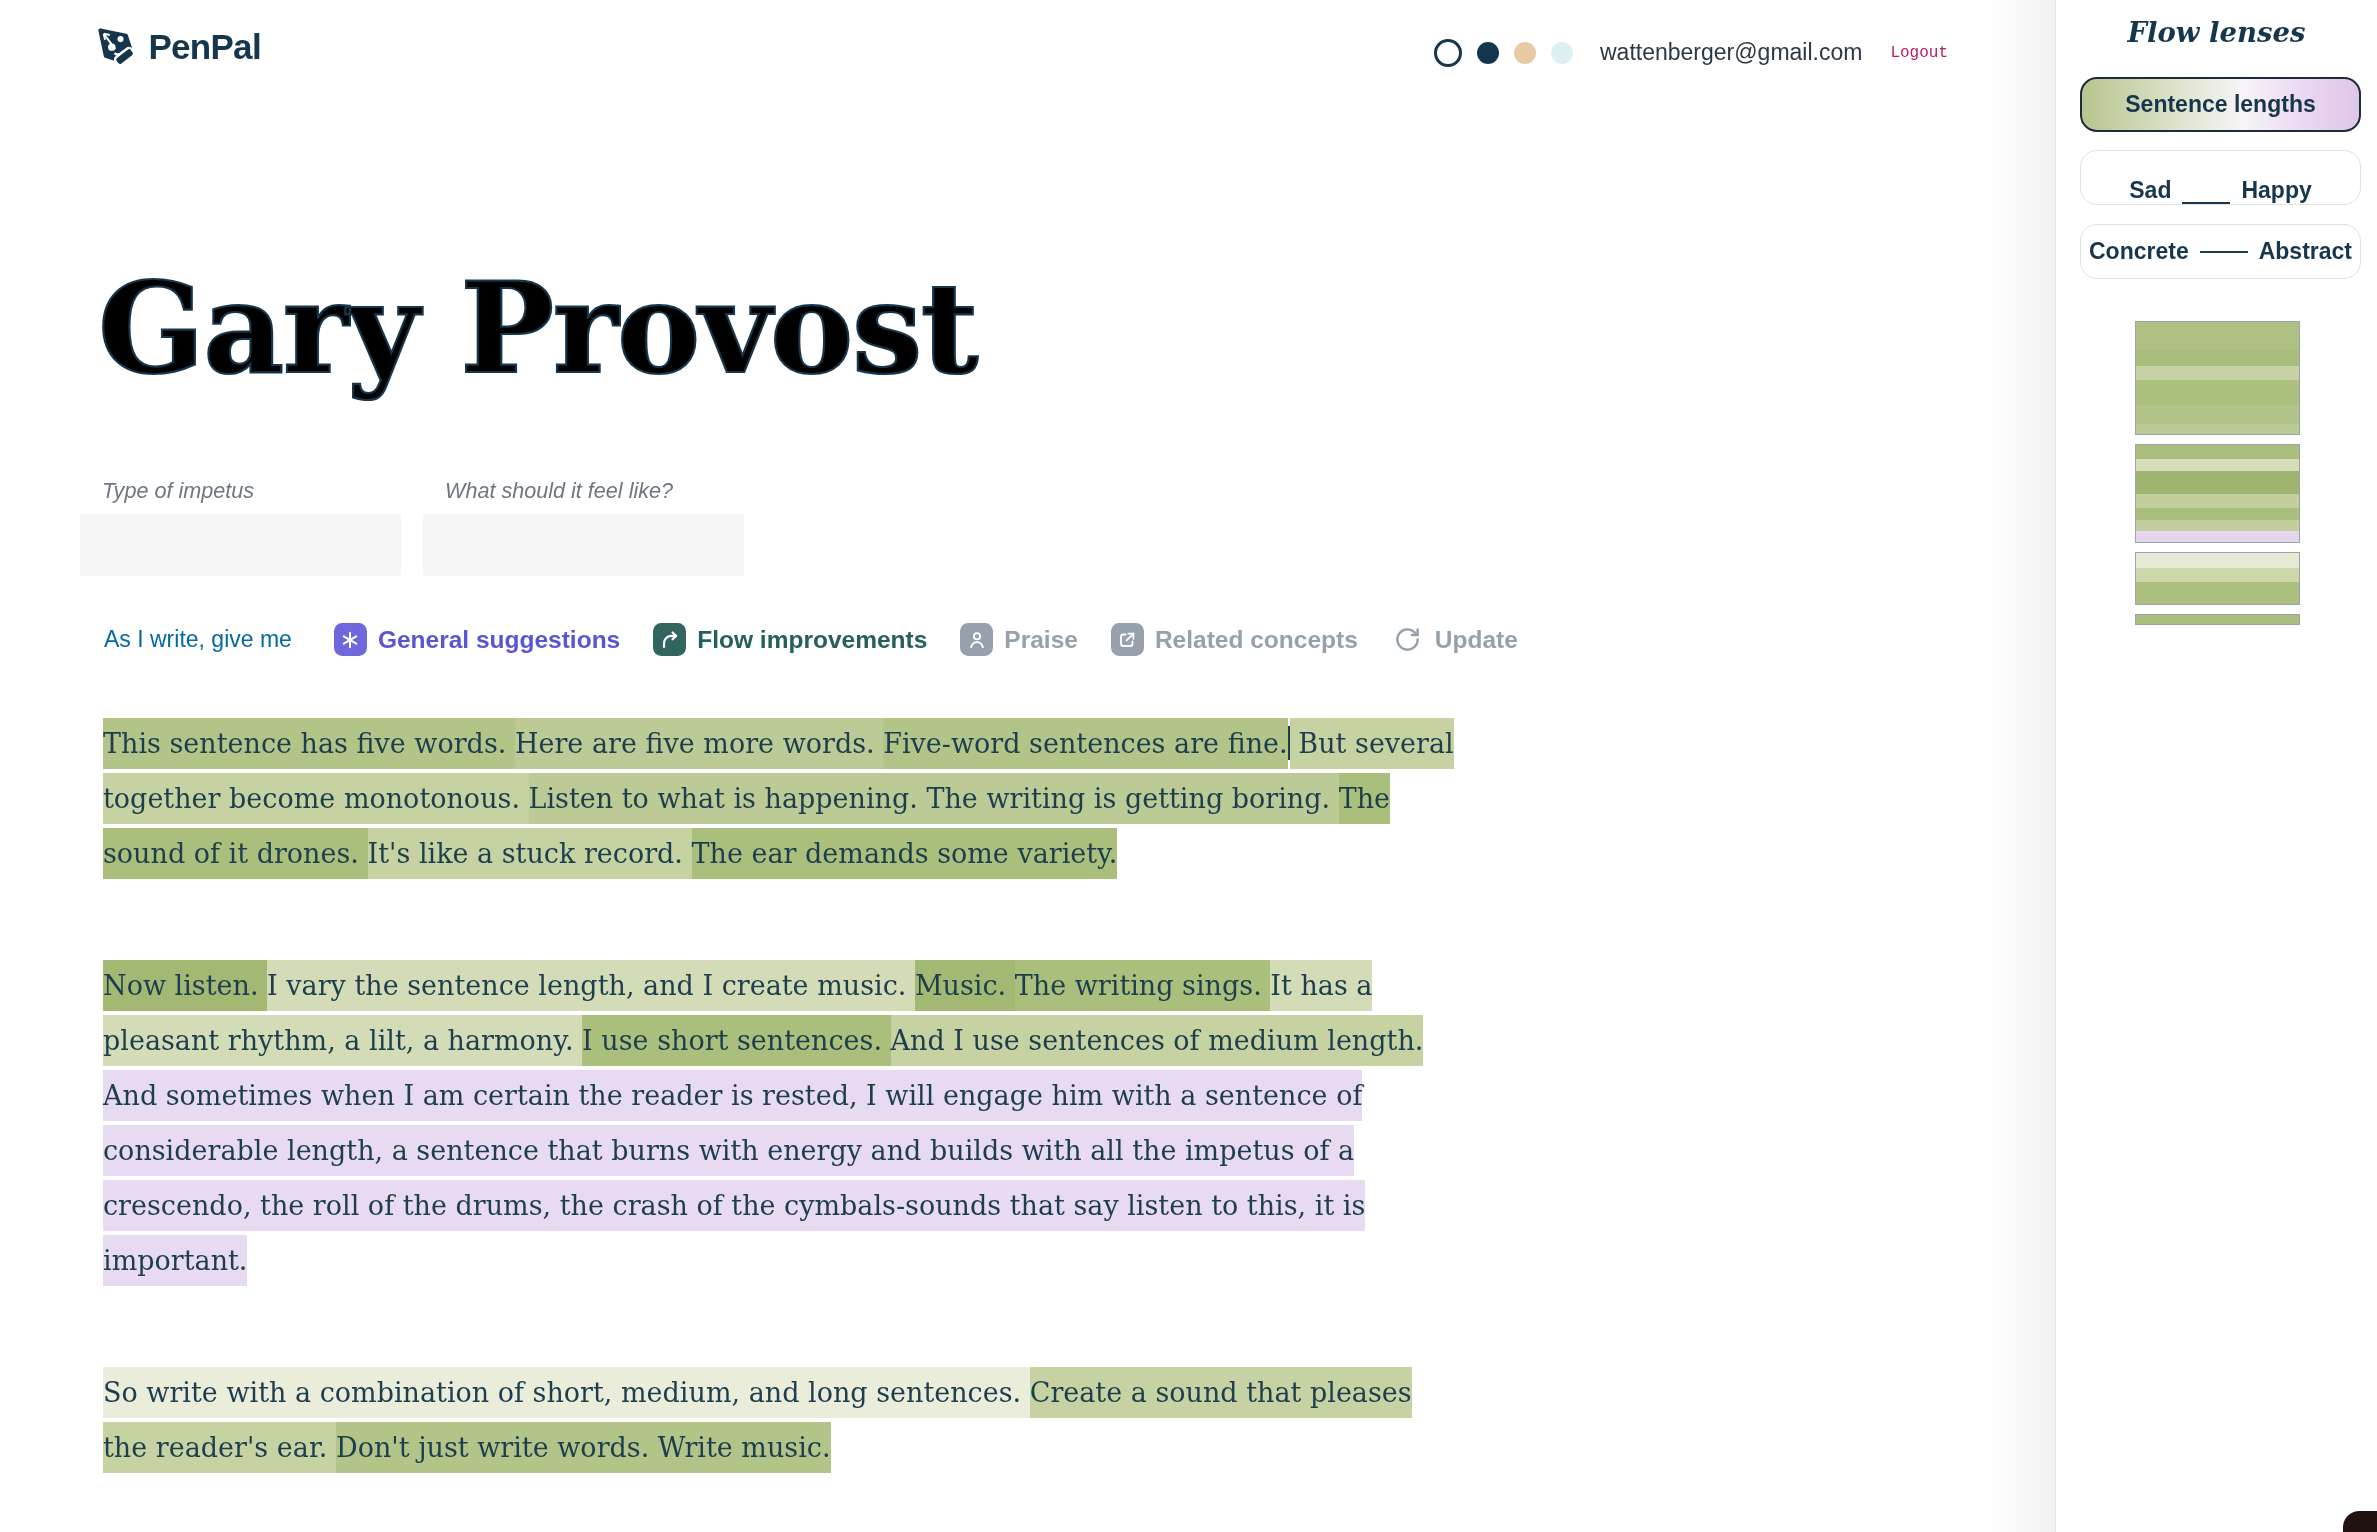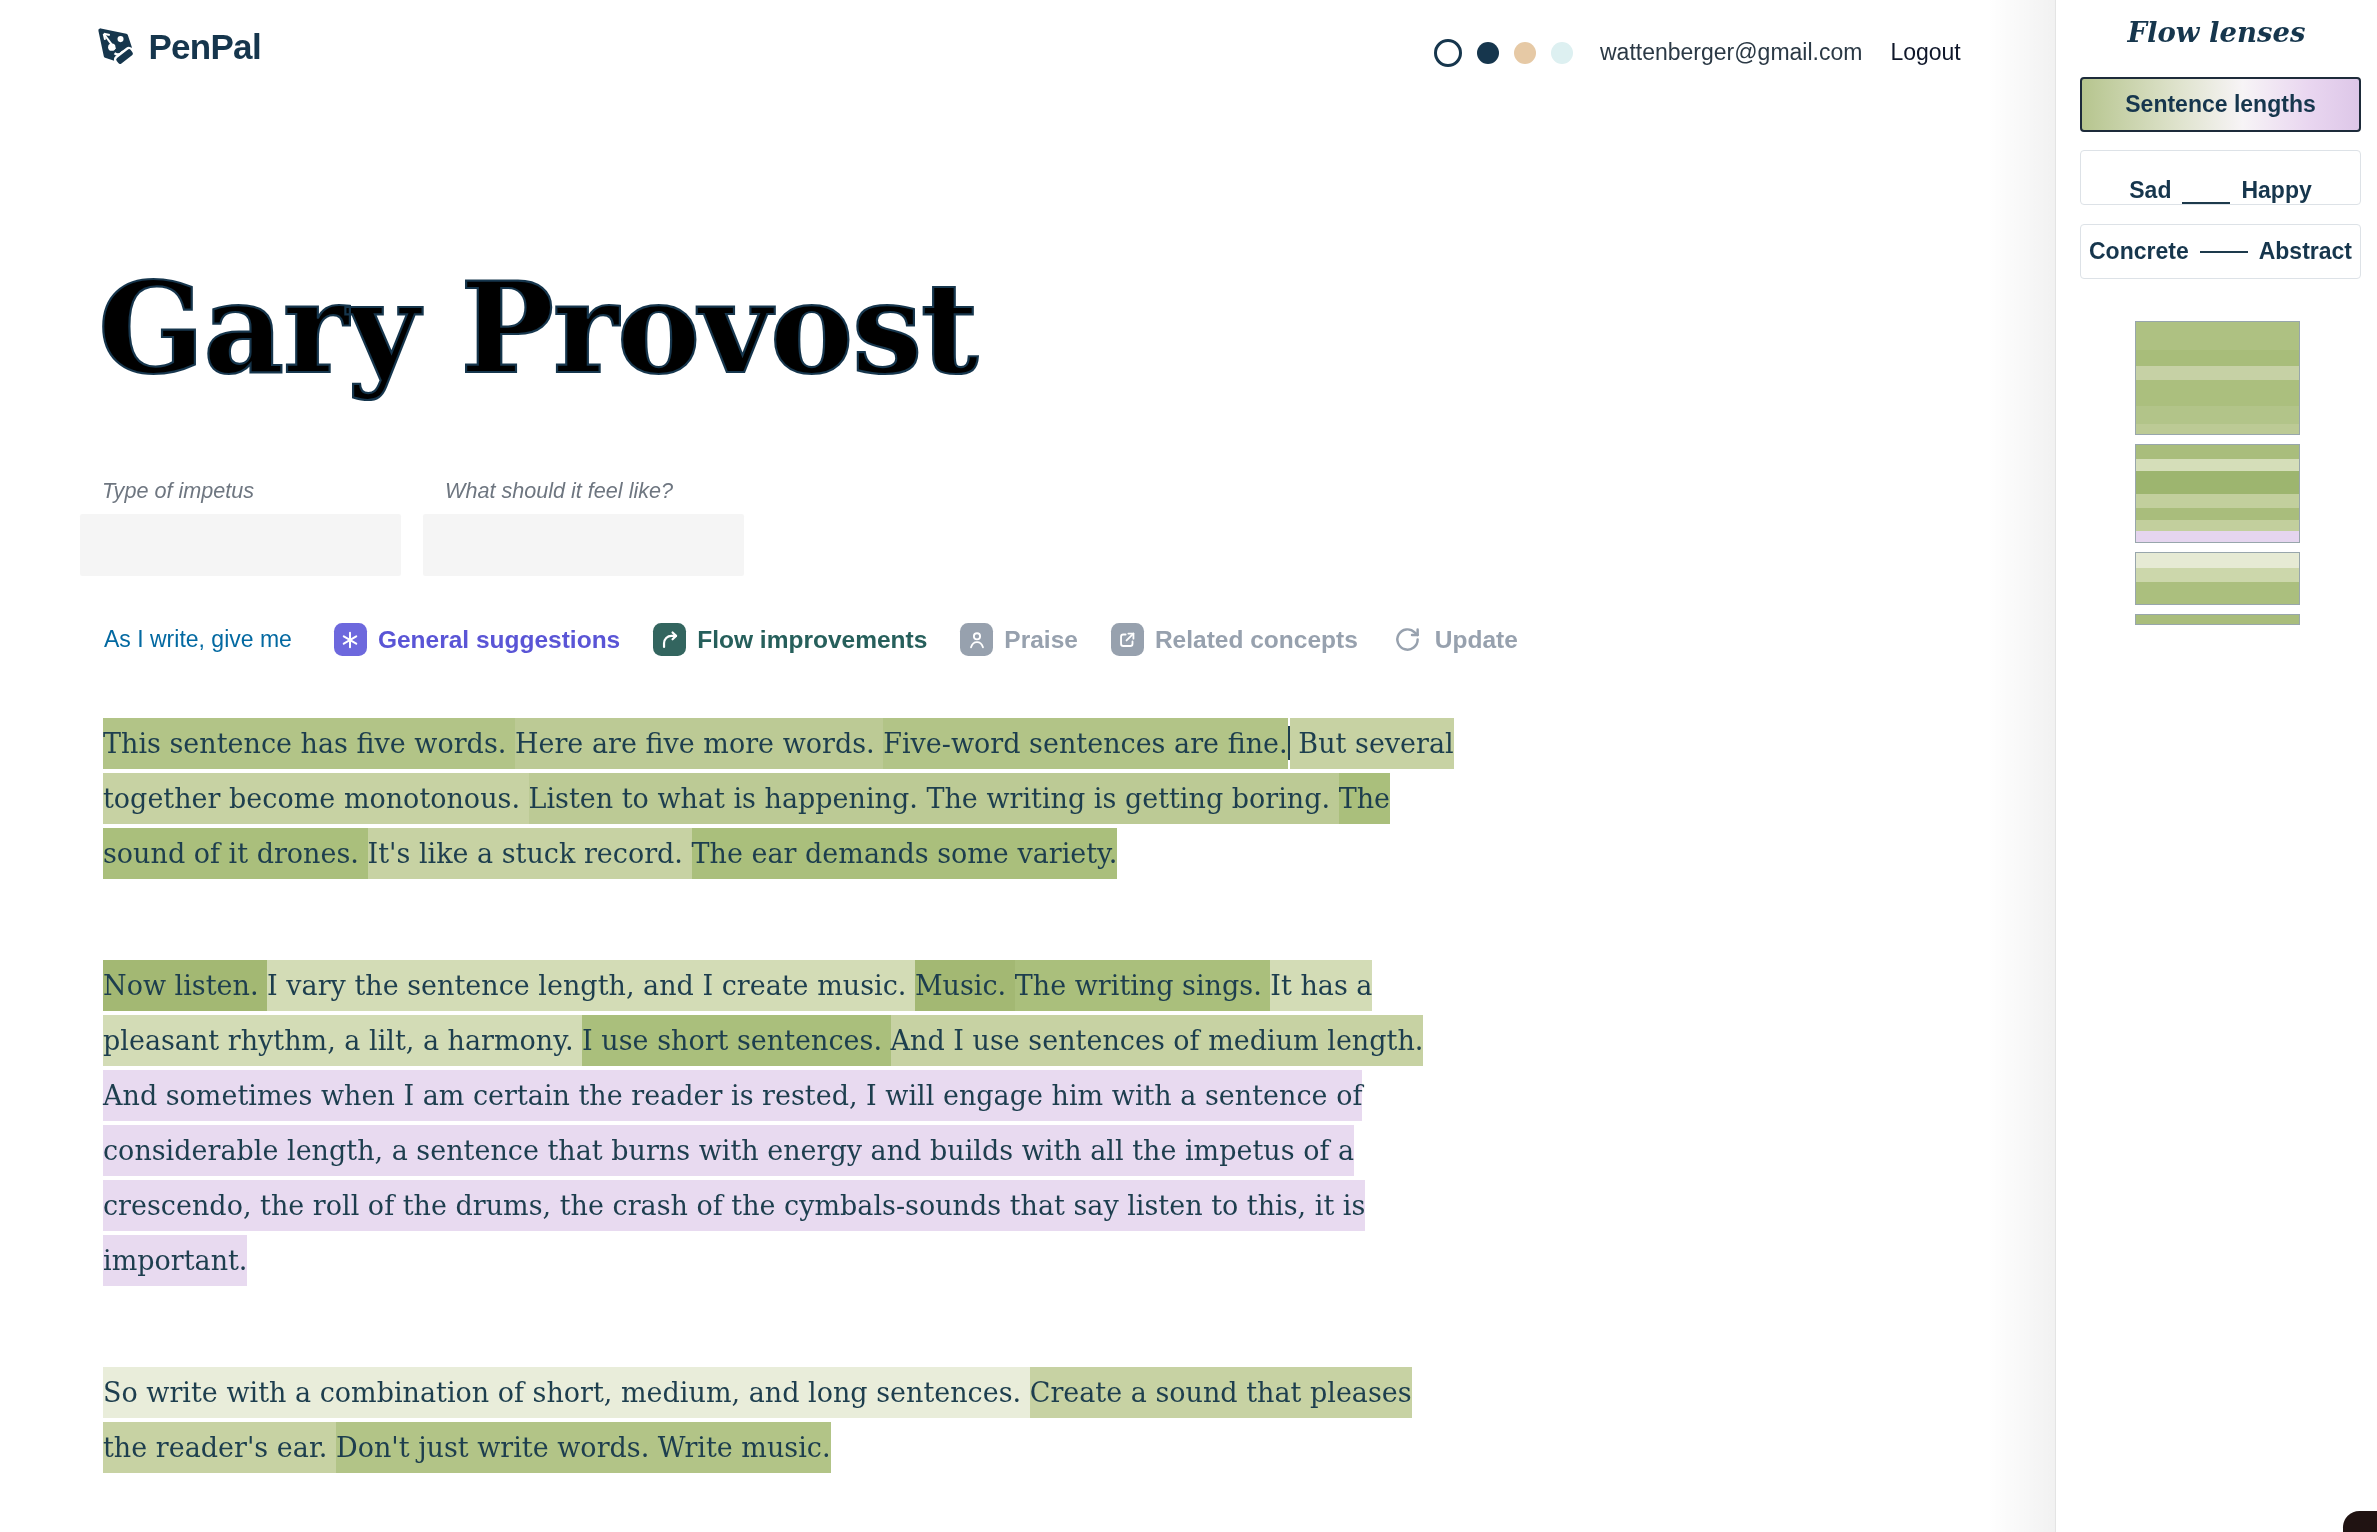--- a/index.html
+++ b/index.html
@@ -14,21 +14,21 @@
 
   
   .logo { position:absolute; left:95px; top:25px; display:flex; align-items:center; gap:10.4px;
           color:#16364d; font-weight:bold; font-size:35px; letter-spacing:-0.7px; cursor:pointer; }
   .header-right { position:absolute; left:1434px; top:30px; display:flex; align-items:center; height:45px; }
   .swatches { display:flex; align-items:center; gap:15px; margin-right:27px; }
   .swatch { border-radius:50%; display:inline-block; }
   .swatch.fill { width:22px; height:22px; }
   .swatch.ring { width:28px; height:28px; background:#fff; border:3px solid #16364d; }
   .email { font-size:23px; color:#2b3945; margin-right:28px; }
-  .logout { font-size:23px; color:#0f172a; cursor:pointer; }
+  .logout { font-size:16px; color:#be185d; cursor:pointer;font-family:Liberation Mono, monospace; }
 
   
   h1.doc-title { position:absolute; left:98px; top:250px; font-family:"DejaVu Serif", serif;
                  font-weight:bold; font-size:125px; line-height:156px; color:#000000;
                  -webkit-text-stroke:2.2px #16364d; letter-spacing:-1.5px; }
 
   
   .prompts { position:absolute; left:80px; top:478px; display:flex; gap:22px; }
   .prompt { width:321px; }
   .plabel { font-size:21.6px; font-style:italic; color:#6e7680; margin:0 0 10.4px 22px; }
@@ -56,21 +56,21 @@
   .line { white-space:pre; }
   .seg { padding:9.7px 0; }
   .caret { display:inline-block; width:2.2px; height:34px; background:#1d3e4e; vertical-align:-6.7px; }
 
   
   .sidebar { position:absolute; left:2055px; top:0; width:322px; height:1532px;
              background:#fff; border-left:0.7px solid #e4e4e4; }
   .lens-title { position:absolute; left:0; right:0; top:16.4px; text-align:center;
                 font-family:"DejaVu Serif", serif; font-style:italic; font-weight:bold;
                 font-size:27.5px; color:#16364d; }
-  .lens { position:absolute; left:24px; width:281px; height:55px; border-radius:4px;
+  .lens { position:absolute; left:24px; width:281px; height:55px; border-radius:17px;
           display:flex; align-items:center; justify-content:center; cursor:pointer;
           font-family:"Liberation Sans", sans-serif; font-size:23px; font-weight:bold; color:#16364d;
           background:#fff; border:1.5px solid #dde2e7; }
   .lens.active { border:2.2px solid #1d2b3a;
           background:linear-gradient(90deg,#b6c58e 0%,#dfe3cd 35%,#f7f4f6 58%,#e9d6f0 82%,#ddc7e8 100%); }
   .lens .dash { display:inline-block; width:48px; border-top:2.2px solid #1d3a4c; margin:0 11px; }
   .lens1 { top:77px; } .lens2 { top:150px;align-items:flex-end; } .lens3 { top:224px; }
   .minimap { position:absolute; left:79px; top:321px; width:165px; }
   .mblock { width:165px; border:1.5px solid #98a6ac; margin-bottom:9px; overflow:hidden; }
   .mstripe { width:100%; }

